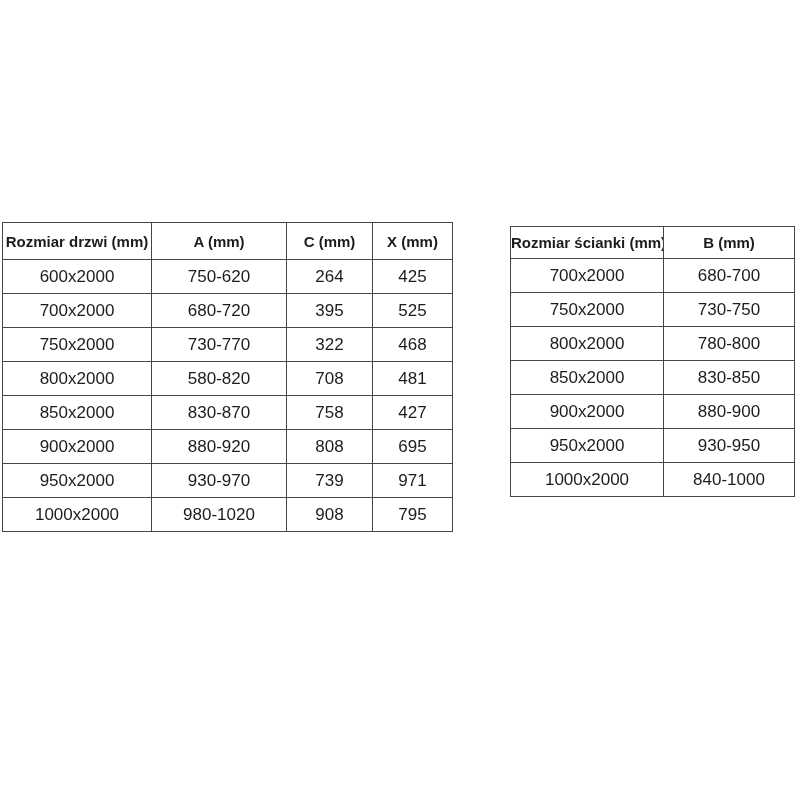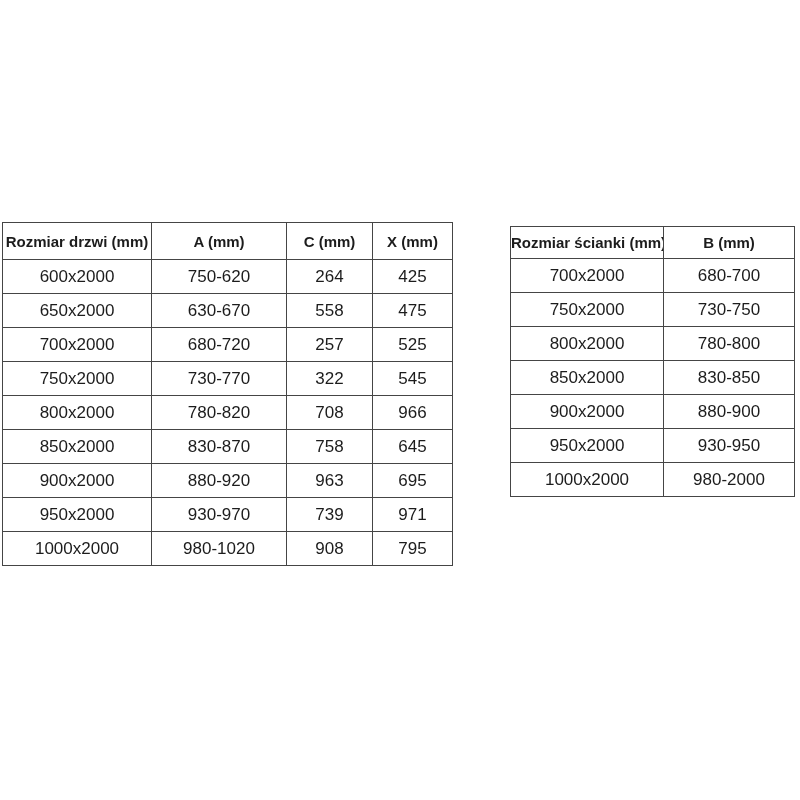--- a/index.html
+++ b/index.html
@@ -71,53 +71,47 @@
       </tr>
   </thead>
   <tbody>
       <tr>
         <td>600x2000</td>
         <td>750-620</td>
         <td>264</td>
         <td>425</td>
       </tr>
       <tr>
-        <td>650x2000</td>
-        <td>630-670</td>
-        <td>558</td>
-        <td>475</td>
-      </tr>
-      <tr>
         <td>700x2000</td>
         <td>680-720</td>
-        <td>257</td>
+        <td>395</td>
         <td>525</td>
       </tr>
       <tr>
         <td>750x2000</td>
         <td>730-770</td>
         <td>322</td>
-        <td>545</td>
+        <td>468</td>
       </tr>
       <tr>
         <td>800x2000</td>
-        <td>780-820</td>
+        <td>580-820</td>
         <td>708</td>
-        <td>966</td>
+        <td>481</td>
       </tr>
       <tr>
         <td>850x2000</td>
         <td>830-870</td>
         <td>758</td>
-        <td>645</td>
+        <td>427</td>
       </tr>
       <tr>
         <td>900x2000</td>
         <td>880-920</td>
-        <td>963</td>
+        <td>808</td>
         <td>695</td>
       </tr>
       <tr>
         <td>950x2000</td>
         <td>930-970</td>
         <td>739</td>
         <td>971</td>
       </tr>
       <tr>
         <td>1000x2000</td>
@@ -159,16 +153,16 @@
       <tr>
         <td>900x2000</td>
         <td>880-900</td>
       </tr>
       <tr>
         <td>950x2000</td>
         <td>930-950</td>
       </tr>
       <tr>
         <td>1000x2000</td>
-        <td>980-2000</td>
+        <td>840-1000</td>
       </tr>
     </tbody>
 </table>
 
 </body></html>

